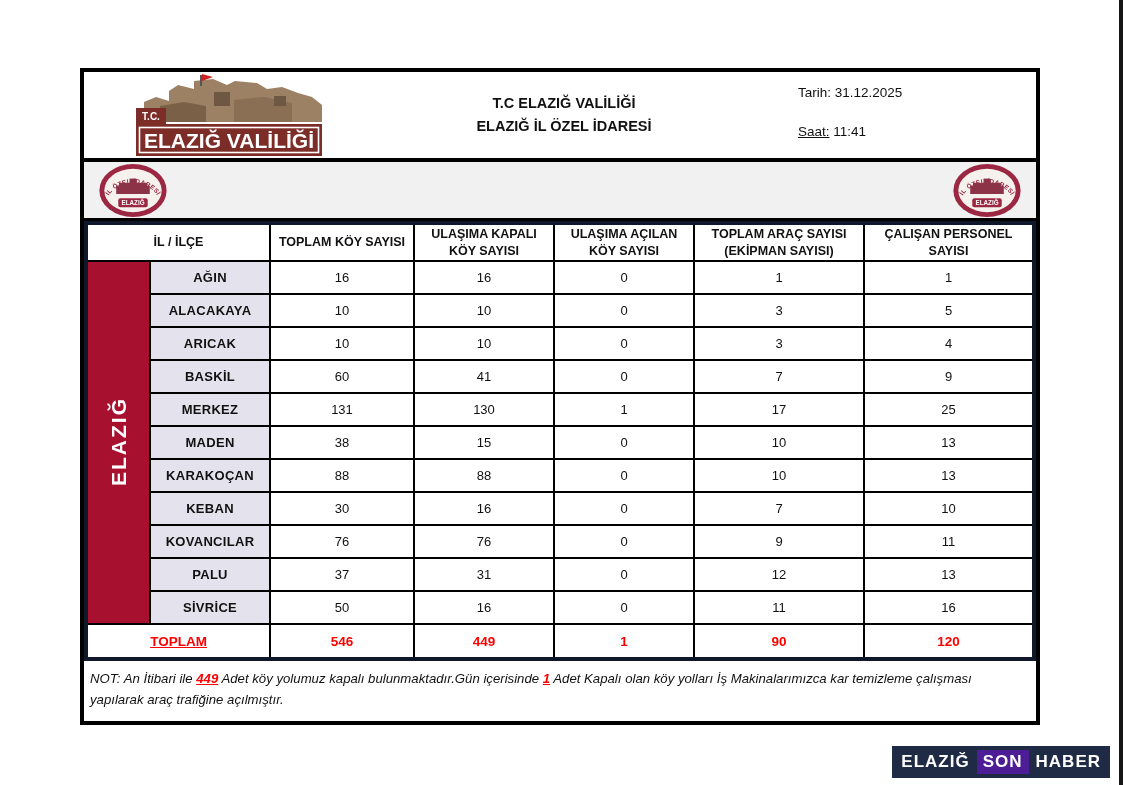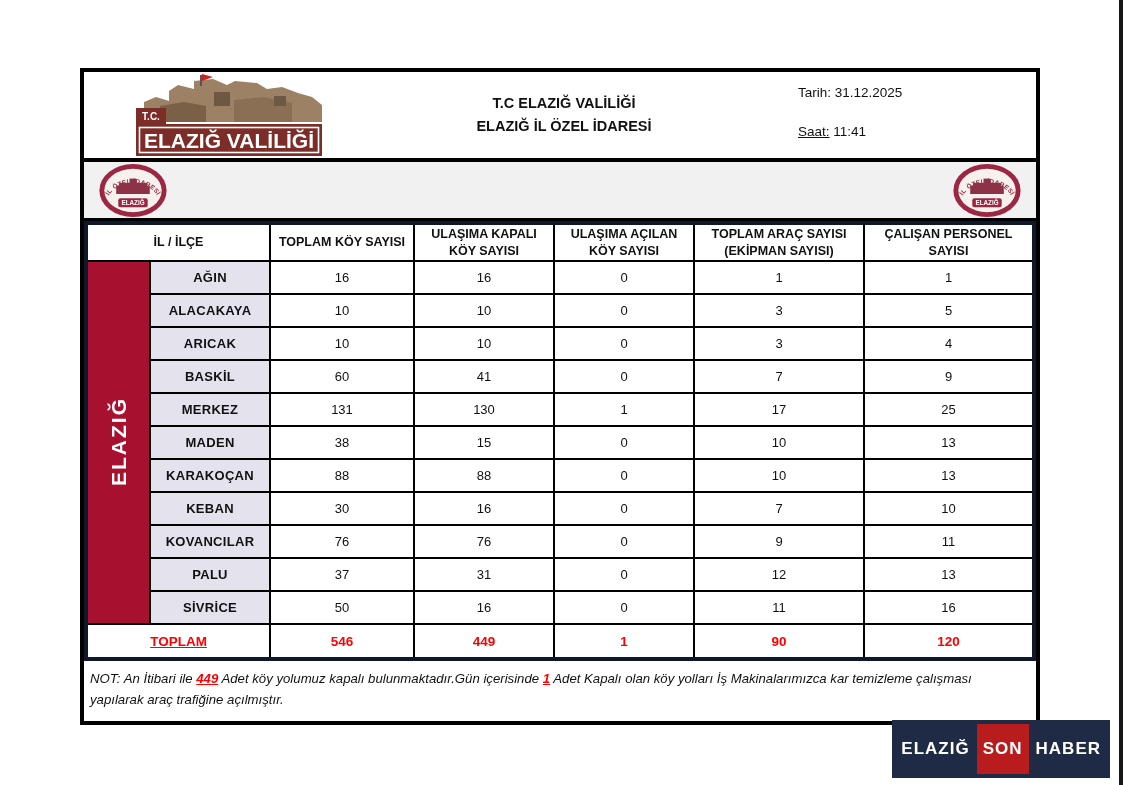--- a/index.html
+++ b/index.html
@@ -50,21 +50,21 @@
   
   .note { padding:7px 9px 11px 6px; font-size:13.2px; line-height:1.6;font-style:italic; }
   .note .hl { color:#ff0000; font-weight:bold; text-decoration:underline; }
 
   
   .brand {
     position:absolute; right:13px; bottom:7px;
     background:#1f2b44; color:#fff; font-weight:bold; font-size:17px;
     letter-spacing:1px; padding:4px 9px; display:flex; align-items:center; gap:7px;
   }
-  .brand .son { background:#b91c1c; padding:15px 6px; }
+  .brand .son { background:#4c1d95; padding:2px 6px; }
 </style>
 </head>
 <body>
 
 <div class="page-edge-line"></div>
 
 <div class="document">
 
   <div class="doc-header">
     <svg class="castle-logo" width="228" height="86" viewBox="0 0 228 86">

